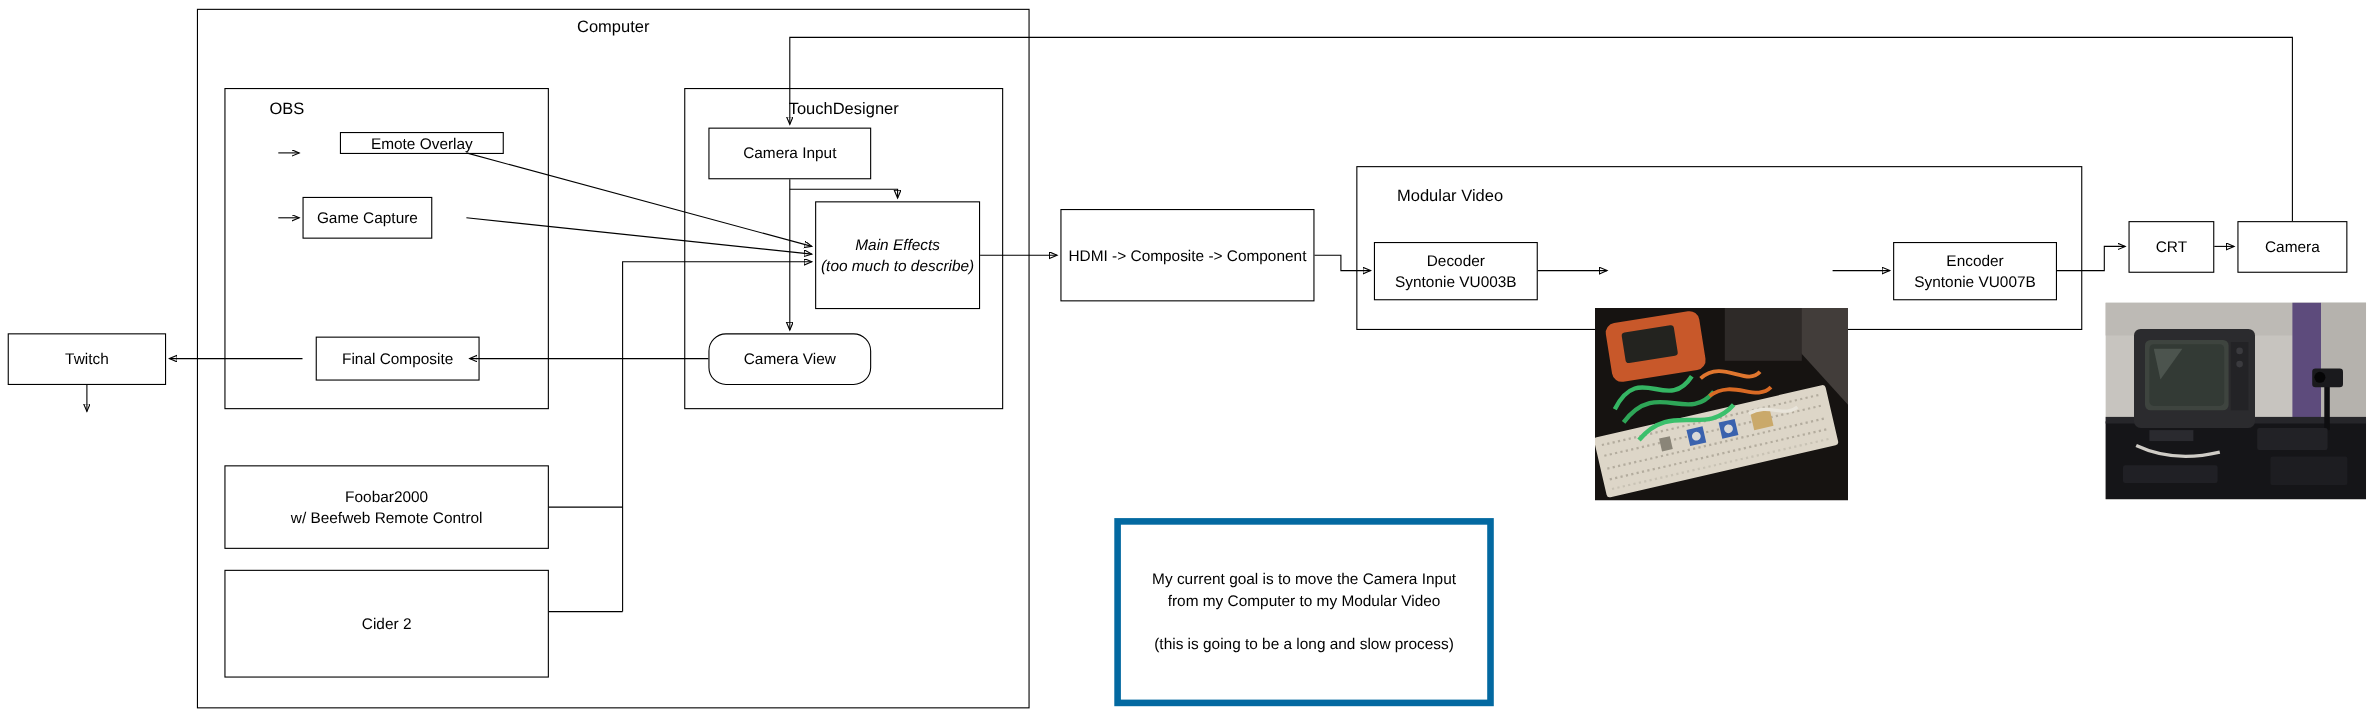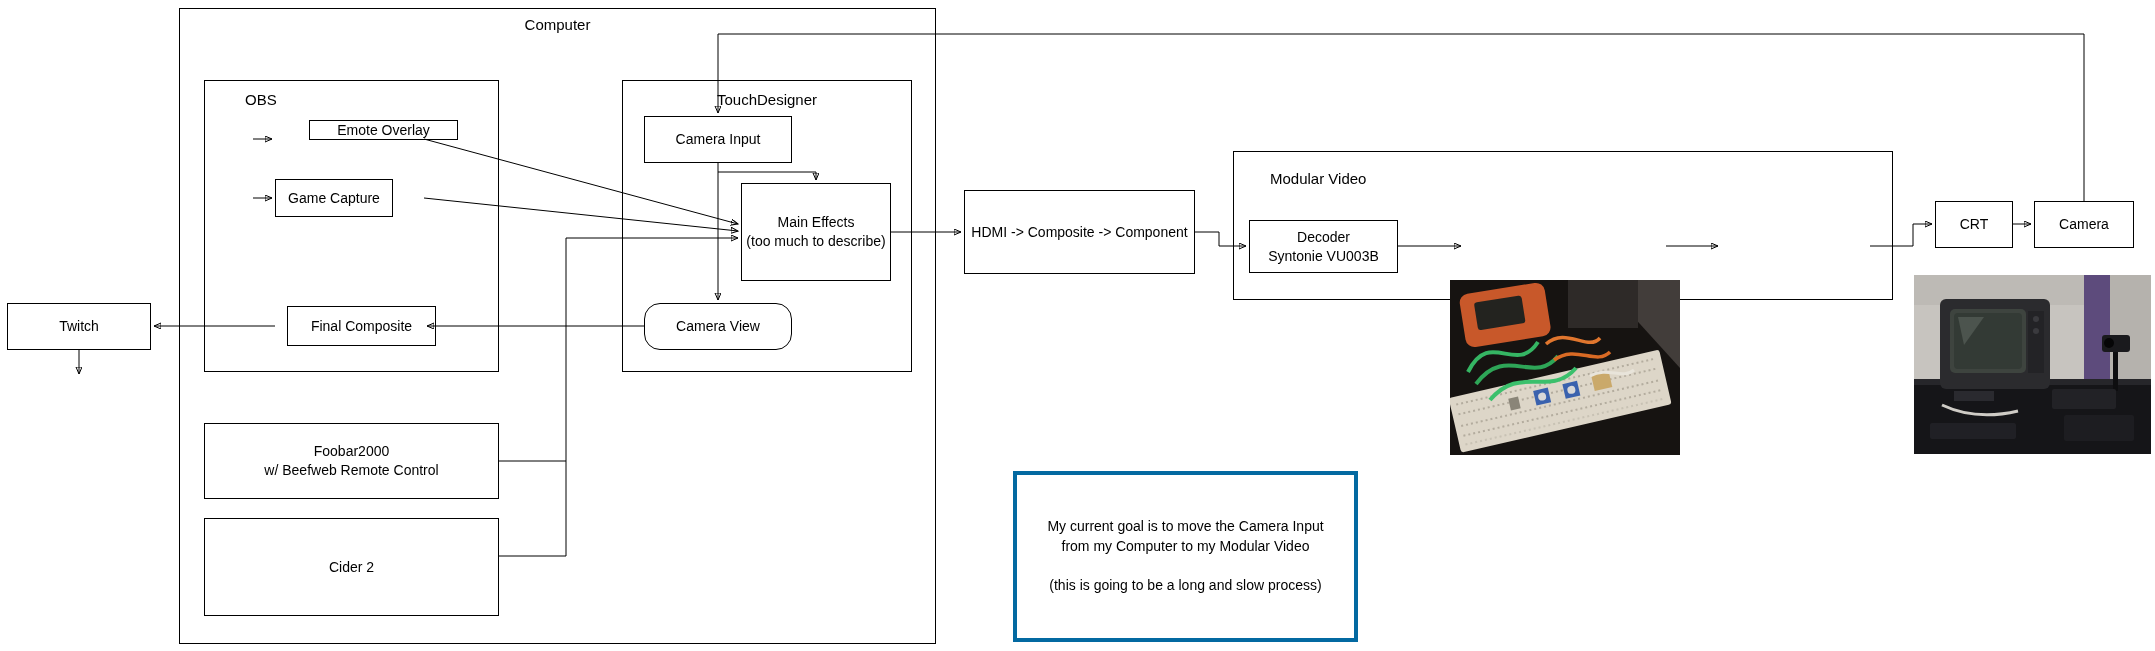--- a/index.html
+++ b/index.html
@@ -34,21 +34,21 @@
     align-items: center; justify-content: center;
     text-align: center;
     font-size: 14px; line-height: 1.35;
     box-sizing: border-box;
     padding: 2px 3px;
   }
   .node span { white-space: nowrap; }
 
   .note {
     position: absolute;
-    border: 4px solid #0369a1;
+    border: 6px solid #0369a1;
     background: #ffffff;
     z-index: 2;
     display: flex; flex-direction: column;
     align-items: center; justify-content: center;
     text-align: center;
     font-size: 14px; line-height: 1.4;
     box-sizing: border-box;
     padding: 12px 18px;
   }
   .note .spacer { height: 1.4em; }
@@ -92,21 +92,21 @@
   </div>
 
   <div class="node" style="left:275px; top:306px; width:149px; height:40px;margin-left:12px;">
     <span>Final Composite</span>
   </div>
 
   <div class="node" style="left:644px; top:116px; width:148px; height:47px;">
     <span>Camera Input</span>
   </div>
 
-  <div class="node" style="left:741px; top:183px; width:150px; height:98px;">
+  <div class="node" style="left:741px; top:183px; width:150px; height:98px;font-style:italic;">
     <span>Main Effects</span>
     <span>(too much to describe)</span>
   </div>
 
   <div class="node" style="left:644px; top:303px; width:148px; height:47px;border-radius:16px;">
     <span>Camera View</span>
   </div>
 
   <div class="node" style="left:204px; top:423px; width:295px; height:76px;">
     <span>Foobar2000</span>
@@ -124,20 +124,24 @@
   <div class="node" style="left:964px; top:190px; width:231px; height:84px;">
     <span>HDMI -&gt; Composite -&gt; Component</span>
   </div>
 
   <div class="node" style="left:1249px; top:220px; width:149px; height:53px;">
     <span>Decoder</span>
     <span>Syntonie VU003B</span>
   </div>
 
 
+  <div class="node" style="left:1721px; top:220px; width:149px; height:53px;">
+    <span>Encoder</span>
+    <span>Syntonie VU007B</span>
+  </div>
 
   <div class="node" style="left:1935px; top:201px; width:78px; height:47px;">
     <span>CRT</span>
   </div>
 
   <div class="node" style="left:2034px; top:201px; width:100px; height:47px;">
     <span>Camera</span>
   </div>
 
   <div class="note" style="left:1013px; top:471px; width:345px; height:171px;">

